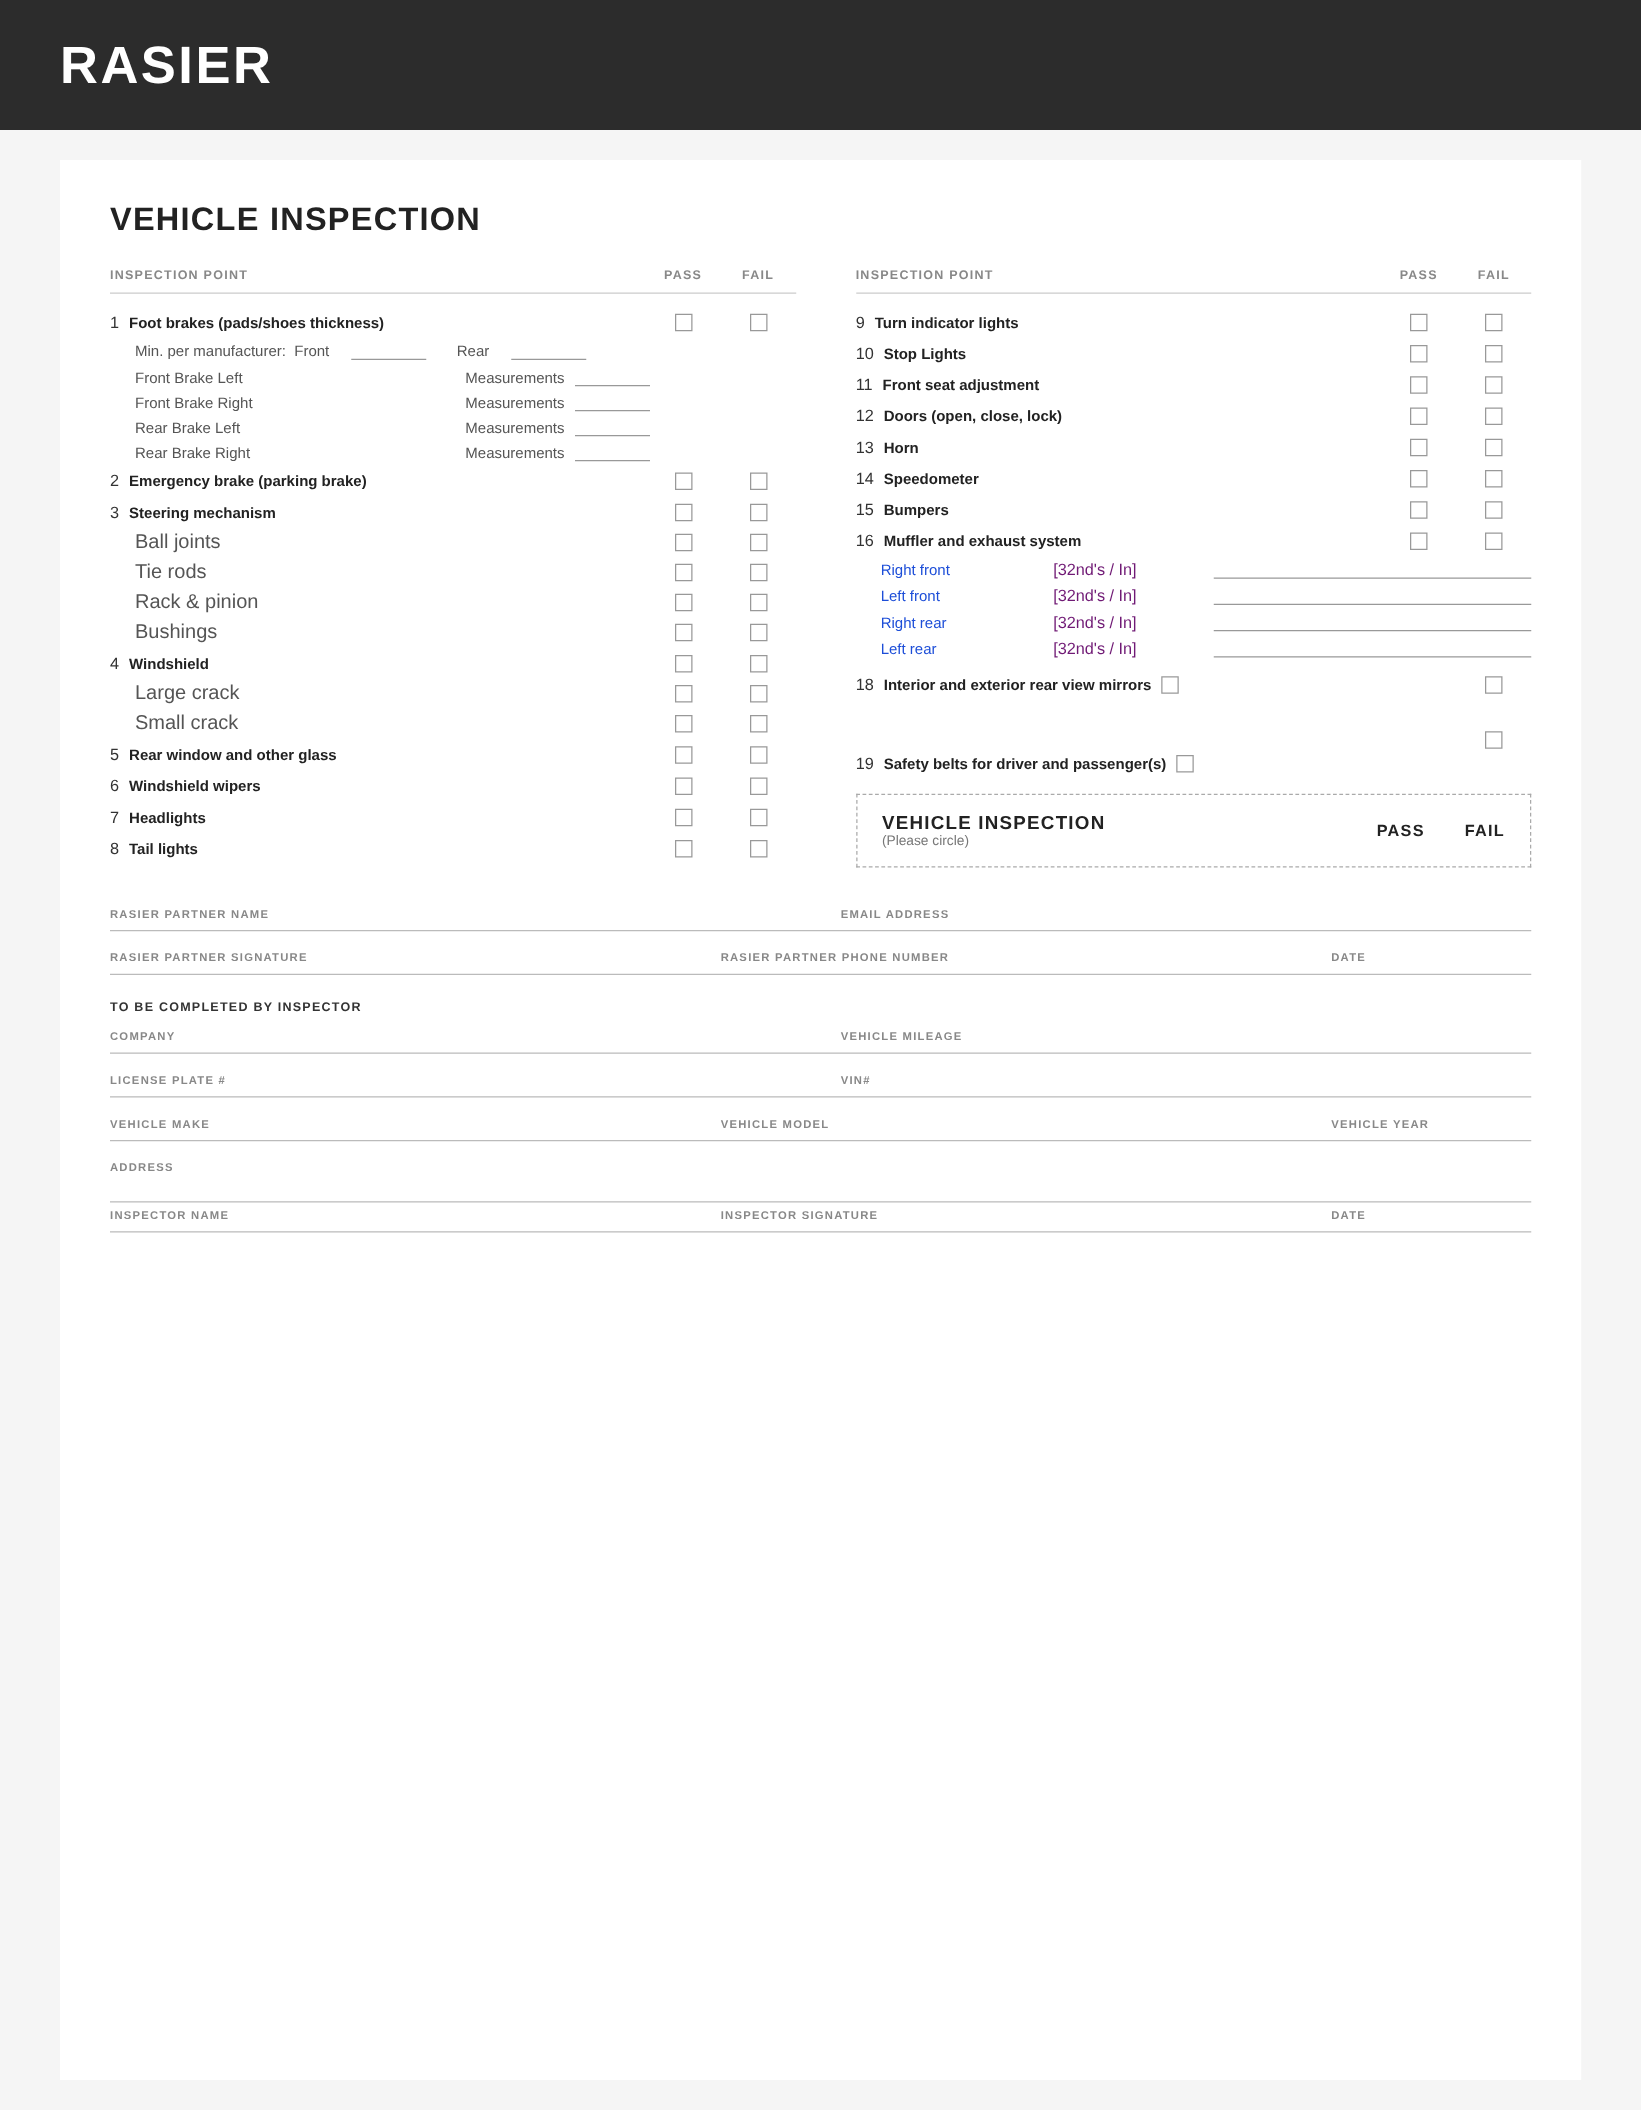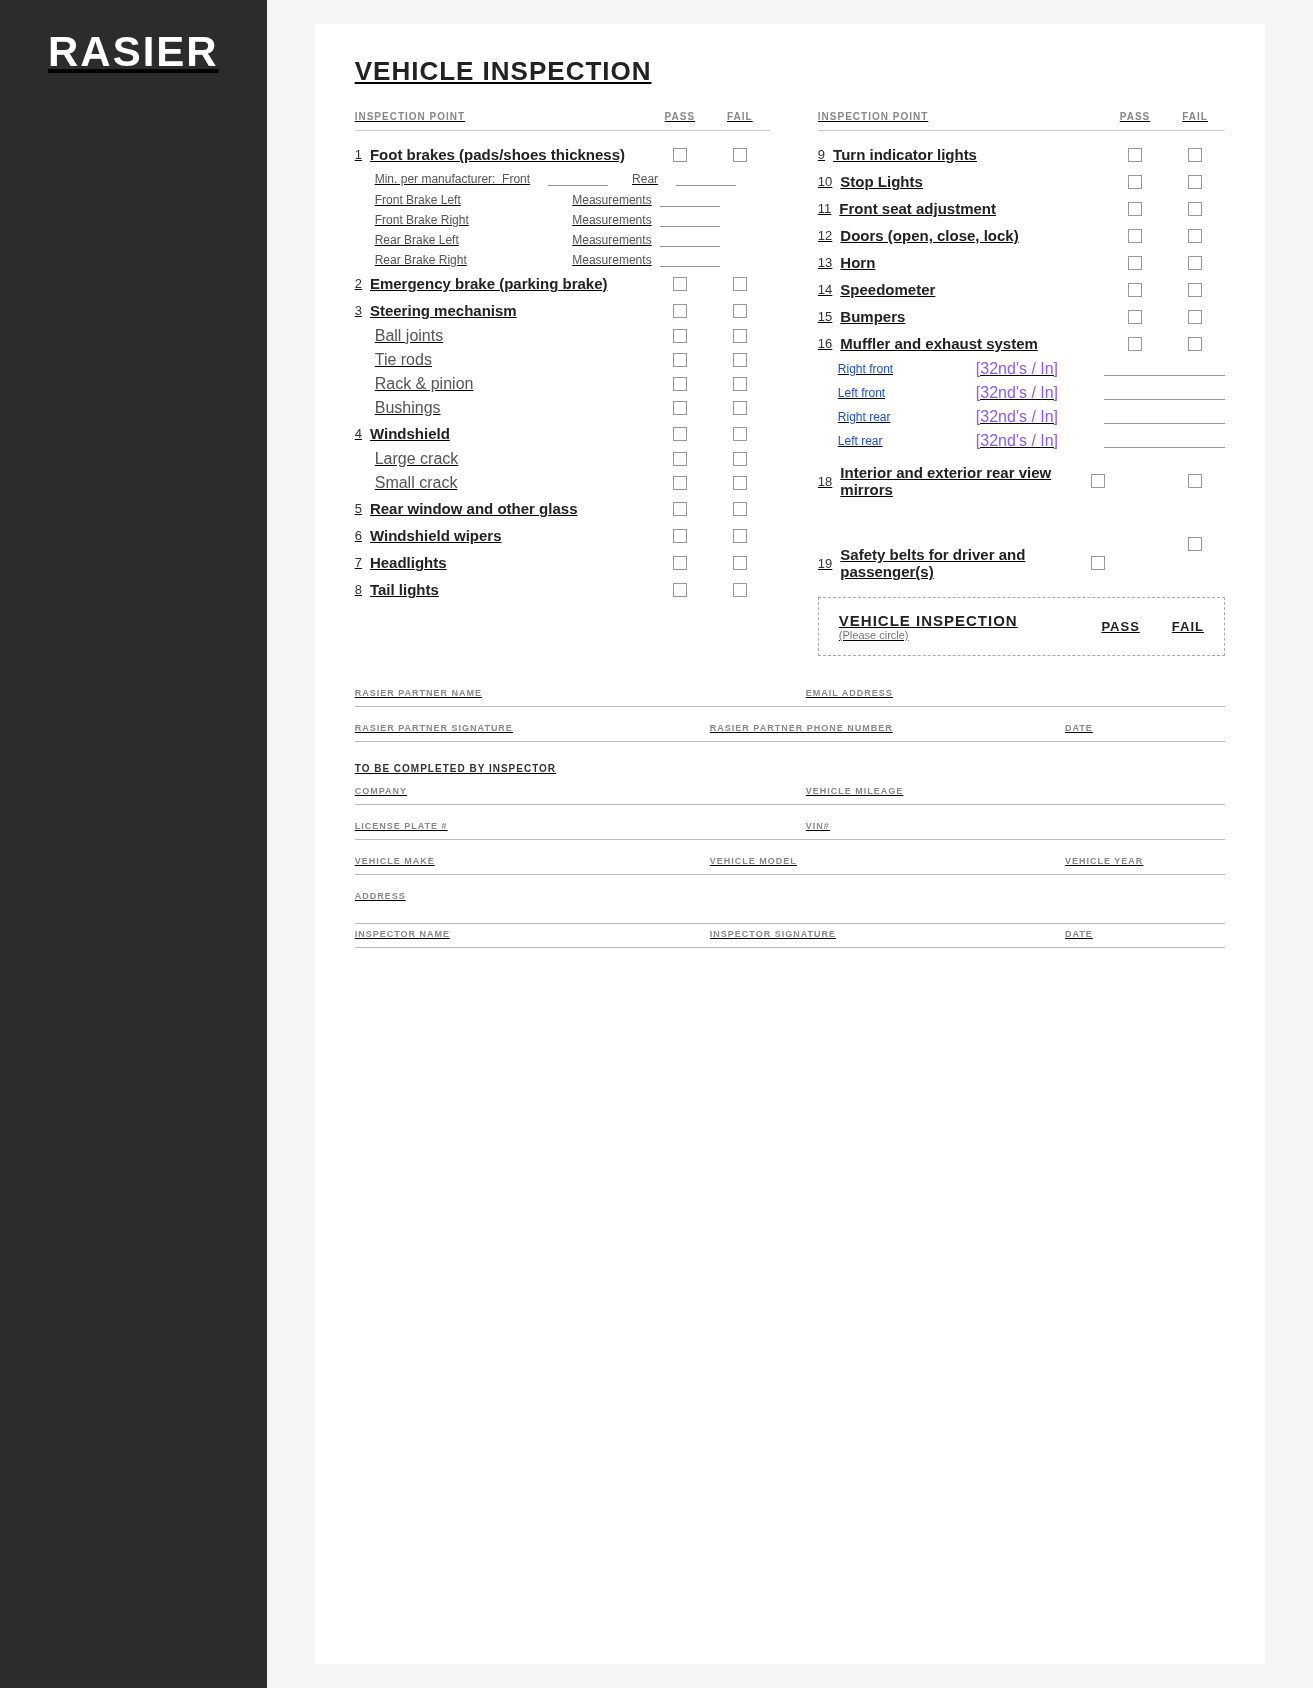--- a/index.html
+++ b/index.html
@@ -10,22 +10,21 @@
       justify-content: center;
       align-items: flex-start;
       min-height: 100vh;
       padding: 0;
     }
     .page {
       width: 1313px;
       min-height: 1688px;
       background: #f5f5f5;
       display: flex;
-      flex-direction: row;
-      text-decoration: underline;
+      flex-direction: column;
     }
     .header {
       background: #2c2c2c;
       padding: 28px 48px;
     }
     .header-title {
       color: #ffffff;
       font-size: 42px;
       font-weight: 700;
       letter-spacing: 2px;
@@ -70,21 +69,21 @@
       text-align: center;
       text-transform: uppercase;
     }
     .inspection-item {
       display: grid;
       grid-template-columns: 1fr 60px 60px;
       align-items: center;
       padding: 5px 0;
     }
     .item-label {
-      font-size: 15px;
+      font-size: 12px;
       color: #333;
     }
     .item-label.bold {
       font-weight: 700;
       color: #222;
     }
     .item-num {
       font-size: 13px;
       color: #333;
       margin-right: 4px;
@@ -140,22 +139,22 @@
       display: grid;
       grid-template-columns: 130px 120px 1fr;
       align-items: center;
       gap: 8px;
     }
     .tire-sub-label {
       font-size: 12px;
       color: #1d4ed8;
     }
     .tire-unit {
-      font-size: 16px;
-      color: #8b5cf6;
+      font-size: 13px;
+      color: #701a75;
     }
     .tire-underline {
       border-bottom: 1px solid #999;
       height: 14px;
       min-width: 80px;
     }
     .vehicle-inspection-box {
       border: 1.5px dashed #aaa;
       padding: 14px 20px;
       margin-top: 8px;

